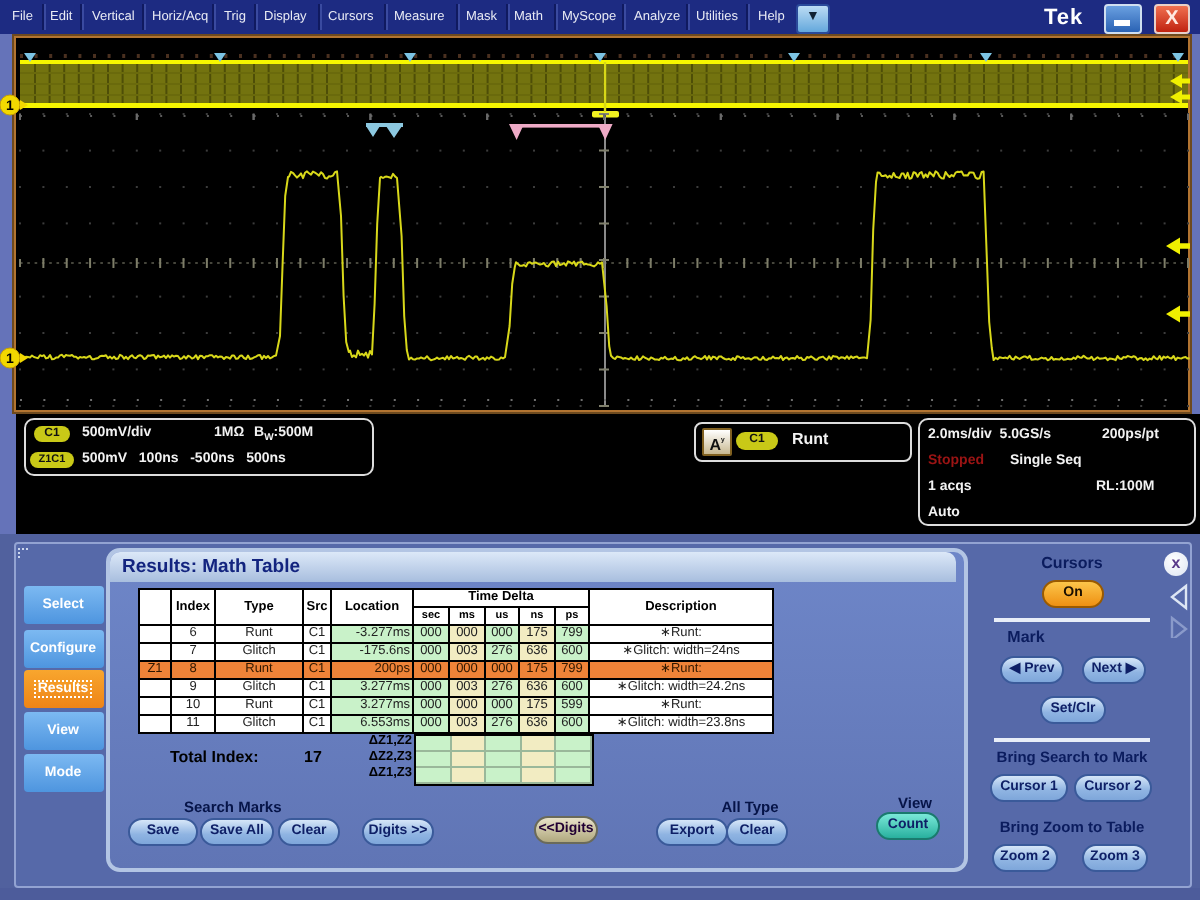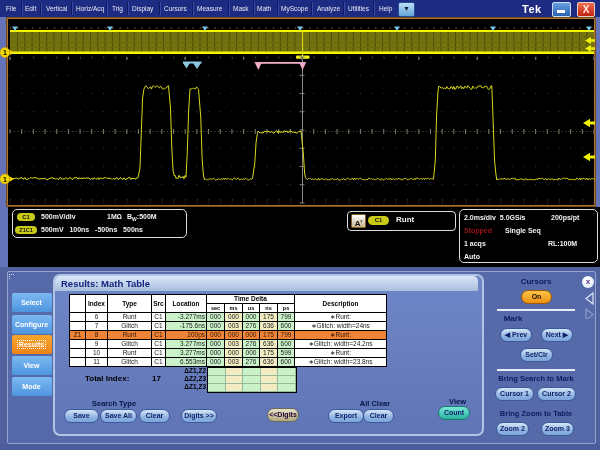--- a/index.html
+++ b/index.html
@@ -893,27 +893,27 @@
           <div style="position:absolute;left:17.6px;top:0;width:17.6px;height:8px;background:#f2ecc2;border-right:1px solid #9ab89a;box-sizing:border-box;border-bottom:1px solid #9ab89a;"></div>
           <div style="position:absolute;left:35.2px;top:0;width:17.6px;height:8px;background:#c9f2c9;border-right:1px solid #9ab89a;box-sizing:border-box;border-bottom:1px solid #9ab89a;"></div>
           <div style="position:absolute;left:52.800000000000004px;top:0;width:17.6px;height:8px;background:#f2ecc2;border-right:1px solid #9ab89a;box-sizing:border-box;border-bottom:1px solid #9ab89a;"></div>
           <div style="position:absolute;left:70.4px;top:0;width:17.6px;height:8px;background:#c9f2c9;border-right:1px solid #9ab89a;box-sizing:border-box;border-bottom:1px solid #9ab89a;"></div>
         </div>
       </div>
 
   <div class="lbl" style="left:30px;top:98px;font-size:8px;color:#000;">Total Index:</div>
   <div class="lbl" style="left:97px;top:98px;font-size:8px;color:#000;">17</div>
 
-  <div class="lbl" style="left:37px;top:123px;color:#061448;">Search Type</div>
+  <div class="lbl" style="left:37px;top:123px;color:#061448;">Search Marks</div>
   <div class="btn" style="left:9px;top:133px;width:35px;">Save</div>
   <div class="btn" style="left:45px;top:133px;width:37px;">Save All</div>
   <div class="btn" style="left:84px;top:133px;width:31px;">Clear</div>
   <div class="btn" style="left:126px;top:133px;width:36px;">Digits &gt;&gt;</div>
   <div class="btn" style="left:212px;top:132px;width:32px;background:linear-gradient(#e8e2c8,#b0a87e);border-color:#6a6a5a;color:#203;">&lt;&lt;Digits</div>
-  <div class="lbl" style="left:290px;top:123px;width:60px;color:#061448;">All Clear</div>
+  <div class="lbl" style="left:290px;top:123px;width:60px;color:#061448;">All Type</div>
   <div class="btn" style="left:273px;top:133px;width:36px;">Export</div>
   <div class="btn" style="left:308px;top:133px;width:31px;">Clear</div>
   <div class="lbl" style="left:380px;top:121px;width:45px;color:#061448;">View</div>
   <div class="btn" style="left:383px;top:130px;width:32px;background:linear-gradient(#7ae8d8,#28b09e);border-color:#1a7a6e;">Count</div>
  </div>
 
  <div class="lbl" style="left:511px;top:10px;width:50px;font-size:8px;">Cursors</div>
  <div class="btn" style="left:521px;top:23px;width:31px;height:14px;background:linear-gradient(#fcc54a,#ee9012);border-color:#9a5a00;color:#1a0e00;">On</div>
  <div class="abs" style="left:497px;top:42px;width:78px;height:2px;background:#e8eef8;"></div>
  <div class="lbl" style="left:488px;top:47px;width:50px;font-size:8px;">Mark</div>

